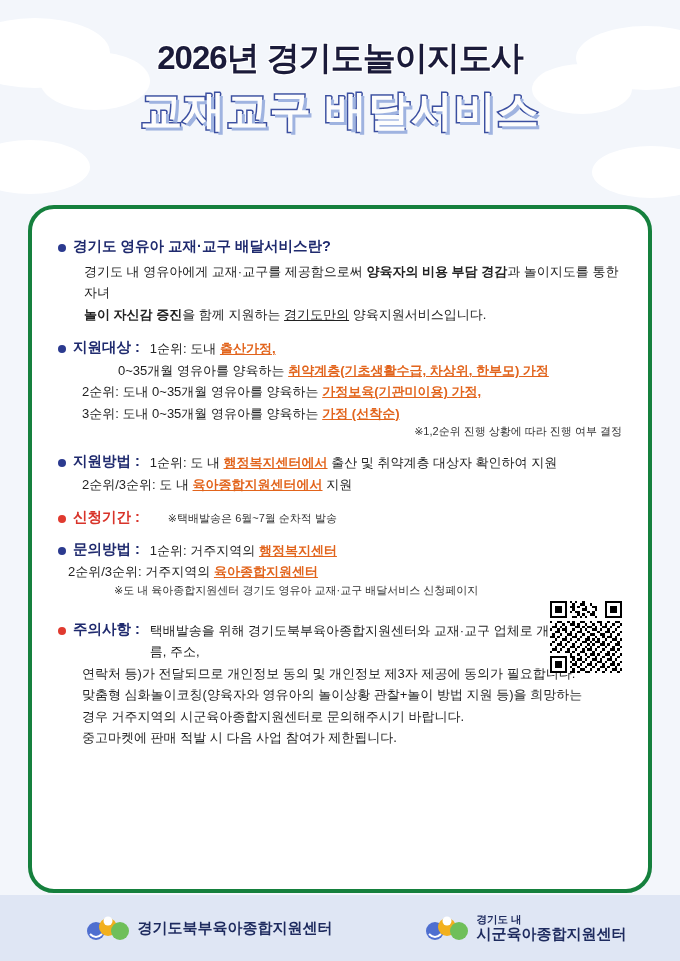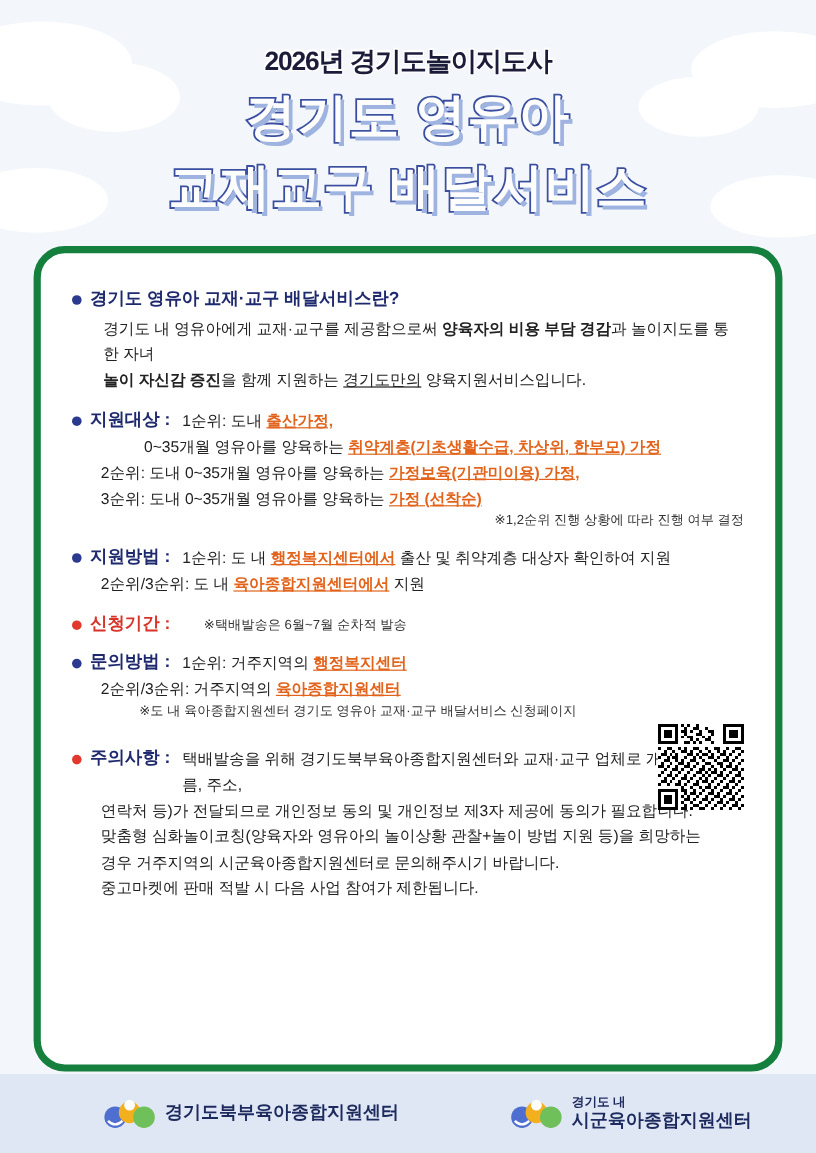--- a/index.html
+++ b/index.html
@@ -31,21 +31,21 @@
   .cloud.c6 { width: 118px; height: 52px; right: -30px; top: 146px; }
 
   
   .header {
     position: relative;
     padding-top: 36px;
     text-align: center;
     z-index: 3;
   }
   .hdr-line1 {
-    font-size: 22px;
+    font-size: 33px;
     font-weight: bold;
     color: #1b1b3a;
     letter-spacing: -1px;
     text-shadow: 1px 1px 0 #ffffff, -1px -1px 0 #ffffff, 1px -1px 0 #ffffff, -1px 1px 0 #ffffff;
   }
   .hdr-line2, .hdr-line3 {
     font-size: 42px;
     font-weight: bold;
     letter-spacing: 1px;
     color: #fdfdfd;
@@ -55,21 +55,21 @@
     text-shadow: 3px 3px 0 #9fb3e0;
   }
   .hdr-line3 { margin-top: 2px; }
 
   
   .card {
     position: absolute;
     left: 28px; top: 205px;
     width: 624px; height: 688px;
     background: #ffffff;
-    border: 6px solid #15803d;
+    border: 4px solid #15803d;
     border-radius: 26px;
     padding: 28px 26px 20px 26px;
     z-index: 4;
   }
   .sec { margin-bottom: 13px; position: relative; }
   .bullet-row { display: flex; align-items: flex-start; }
   .dot {
     display: inline-block;
     width: 8px; height: 8px;
     border-radius: 50%;
@@ -142,21 +142,20 @@
 
   <div class="cloud c1"></div>
   <div class="cloud c2"></div>
   <div class="cloud c3"></div>
   <div class="cloud c4"></div>
   <div class="cloud c5"></div>
   <div class="cloud c6"></div>
 
   <div class="header">
     <div class="hdr-line1">2026년 경기도놀이지도사</div>
-    <div class="hdr-line2">경기도 영유아</div>
     <div class="hdr-line3">교재교구 배달서비스</div>
   </div>
 
   <div class="card">
 
     <div class="sec">
       <div class="bullet-row">
         <span class="dot"></span>
         <span class="label">경기도 영유아 교재·교구 배달서비스란?</span>
       </div>
@@ -213,21 +212,21 @@
     </div>
 
     <div class="sec">
       <div class="bullet-row">
         <span class="dot"></span>
         <span class="label">문의방법 :</span>
         <span class="inline-after">
           <span>1순위: 거주지역의 </span><span class="orange u">행정복지센터</span>
         </span>
       </div>
-      <div class="body-text" style="margin-left:24px;">
+      <div class="body-text" style="margin-left:10px;">
         <span>2순위/3순위: 거주지역의 </span><span class="orange u">육아종합지원센터</span>
       </div>
       <div class="small" style="margin-left:56px;">※도 내 육아종합지원센터 경기도 영유아 교재·교구 배달서비스 신청페이지</div>
     </div>
 
     <div class="qr">
       <svg width="72" height="72" viewBox="0 0 29 29" shape-rendering="crispEdges">
         <rect width="29" height="29" fill="#ffffff"></rect>
         <g fill="#000000">
           <rect x="0" y="0" width="7" height="1"></rect>

